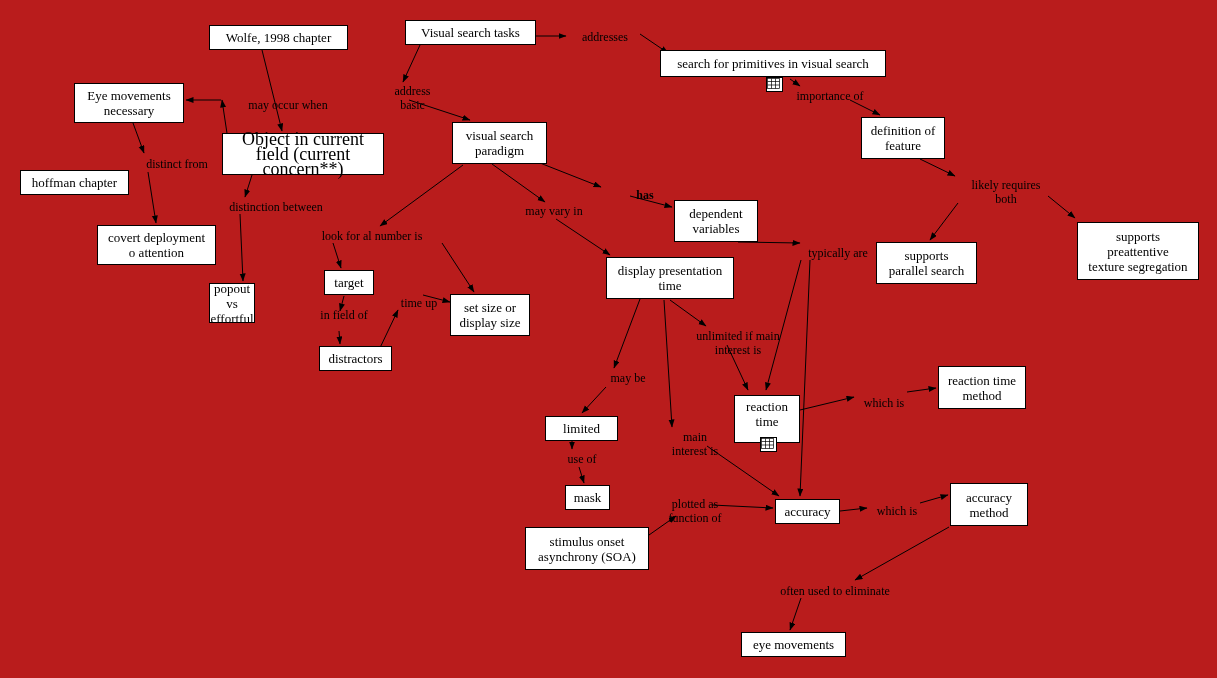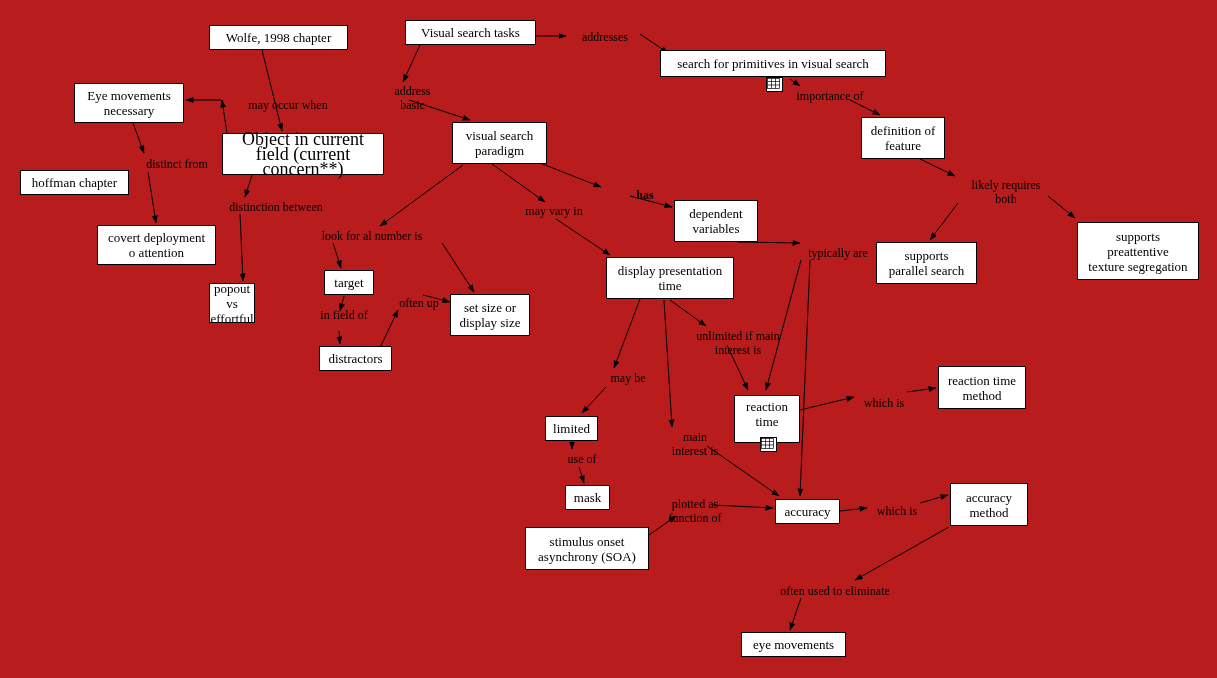--- a/index.html
+++ b/index.html
@@ -172,21 +172,21 @@
   <div class="node" style="left:209px;top:283px;width:46px;height:40px;font-family:Liberation Serif, serif;"><span>popout vs
 effortful</span></div>
   <div class="node" style="left:324px;top:270px;width:50px;height:25px;"><span>target</span></div>
   <div class="node" style="left:450px;top:294px;width:80px;height:42px;"><span>set size or
 display size</span></div>
   <div class="node" style="left:606px;top:257px;width:128px;height:42px;"><span>display presentation
 time</span></div>
   <div class="node" style="left:319px;top:346px;width:73px;height:25px;"><span>distractors</span></div>
   <div class="node" style="left:938px;top:366px;width:88px;height:43px;"><span>reaction time
 method</span></div>
-  <div class="node" style="left:545px;top:416px;width:53px;height:25px;"><span>limited</span></div>
+  <div class="node" style="left:545px;top:416px;width:73px;height:25px;"><span>limited</span></div>
   <div class="node" style="left:734px;top:395px;width:66px;height:48px;padding-bottom:12px;"><span>reaction
 time</span></div>
   <div class="node" style="left:565px;top:485px;width:45px;height:25px;"><span>mask</span></div>
   <div class="node" style="left:950px;top:483px;width:78px;height:43px;"><span>accuracy
 method</span></div>
   <div class="node" style="left:775px;top:499px;width:65px;height:25px;"><span>accuracy</span></div>
   <div class="node" style="left:525px;top:527px;width:124px;height:43px;"><span>stimulus onset
 asynchrony (SOA)</span></div>
   <div class="node" style="left:741px;top:632px;width:105px;height:25px;"><span>eye movements</span></div>
 
@@ -215,21 +215,21 @@
 basic</span></div>
   <div class="edge-label" style="left:786px;top:89px;width:88px;"><span>importance of</span></div>
   <div class="edge-label" style="left:137px;top:157px;width:80px;"><span>distinct from</span></div>
   <div class="edge-label" style="left:960px;top:178px;width:92px;"><span>likely requires
 both</span></div>
   <div class="edge-label" style="left:630px;top:188px;width:30px;font-weight:bold;"><span>has</span></div>
   <div class="edge-label" style="left:216px;top:200px;width:120px;"><span>distinction between</span></div>
   <div class="edge-label" style="left:518px;top:204px;width:72px;"><span>may vary in</span></div>
   <div class="edge-label" style="left:308px;top:229px;width:128px;"><span>look for al number is</span></div>
   <div class="edge-label" style="left:798px;top:246px;width:80px;"><span>typically are</span></div>
-  <div class="edge-label" style="left:391px;top:296px;width:56px;"><span>often up</span></div>
+  <div class="edge-label" style="left:391px;top:296px;width:56px;"><span>time up</span></div>
   <div class="edge-label" style="left:313px;top:308px;width:62px;"><span>in field of</span></div>
   <div class="edge-label" style="left:686px;top:329px;width:104px;"><span>unlimited if main
 interest is</span></div>
   <div class="edge-label" style="left:605px;top:371px;width:46px;"><span>may be</span></div>
   <div class="edge-label" style="left:858px;top:396px;width:52px;"><span>which is</span></div>
   <div class="edge-label" style="left:661px;top:430px;width:68px;"><span>main
 interest is</span></div>
   <div class="edge-label" style="left:561px;top:452px;width:42px;"><span>use of</span></div>
   <div class="edge-label" style="left:659px;top:497px;width:72px;"><span>plotted as
 function of</span></div>

